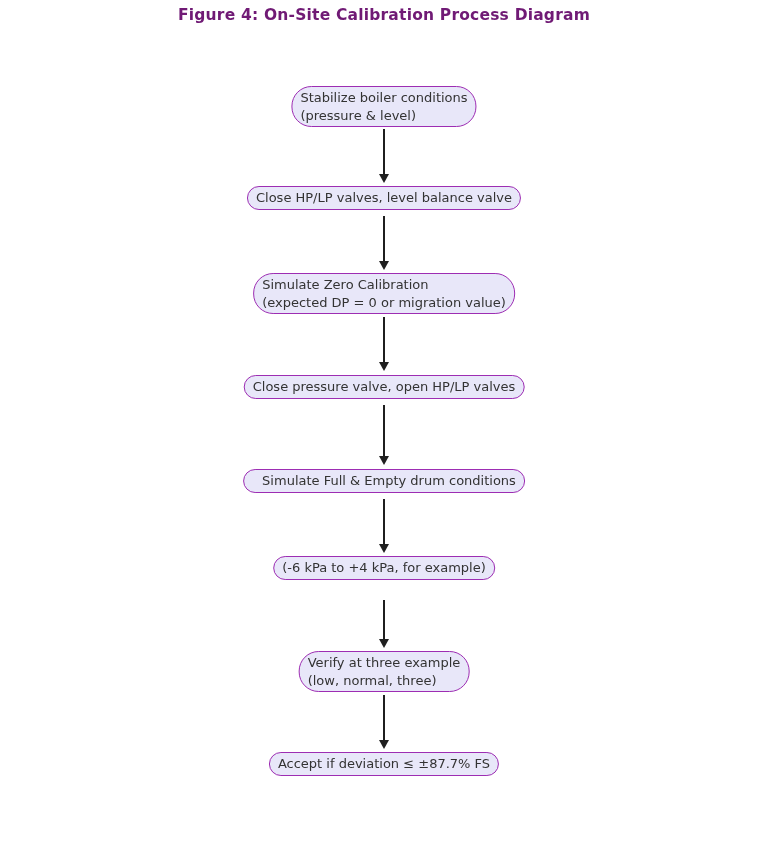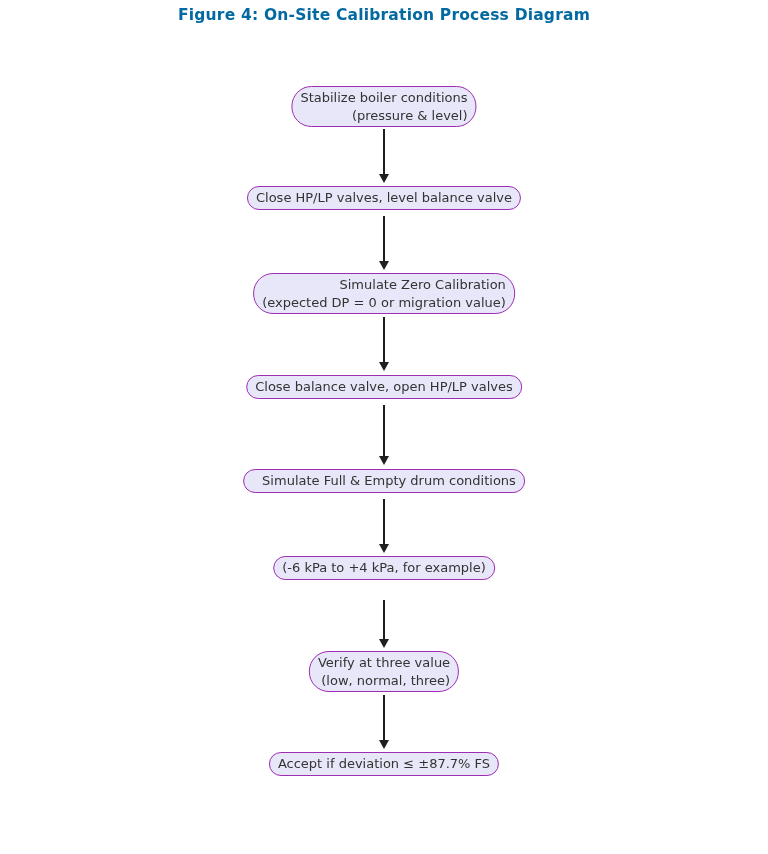--- a/index.html
+++ b/index.html
@@ -15,35 +15,35 @@
     overflow: hidden;
   }
   .title {
     position: absolute;
     top: 6px;
     left: 0;
     width: 100%;
     text-align: center;
     font-size: 15.5px;
     font-weight: bold;
-    color: #0369a1;
+    color: #701a75;
     letter-spacing: 0.2px;
   }
   .node {
     position: absolute;
     left: 50%;
     transform: translateX(-50%);
     background: #e8e7f9;
     border: 1.7px solid #9d2db3;
     border-radius: 20px;
     padding: 2px 8px;
     color: #333333;
     font-size: 13px;
     line-height: 17.5px;
-    text-align: right;
+    text-align: left;
     white-space: nowrap;
     box-sizing: border-box;
   }
   .node .line { display: block; }
 
   .n1 { top: 86px;  }
   .n2 { top: 186px; }
   .n3 { top: 273px; }
   .n4 { top: 375px; }
   .n5 { top: 469px; padding-left: 18px; }
@@ -106,21 +106,21 @@
   <span class="line">Simulate Zero Calibration</span>
   <span class="line">(expected DP = 0 or migration value)</span>
 </div>
 
 <div class="arrow a3">
   <div class="shaft"></div>
   <div class="head"></div>
 </div>
 
 <div class="node n4">
-  <span class="line">Close balance valve, open HP/LP valves</span>
+  <span class="line">Close pressure valve, open HP/LP valves</span>
 </div>
 
 <div class="arrow a4">
   <div class="shaft"></div>
   <div class="head"></div>
 </div>
 
 <div class="node n5">
   <span class="line">Simulate Full &amp; Empty drum conditions</span>
 </div>
@@ -133,21 +133,21 @@
 <div class="node n6">
   <span class="line">(-6 kPa to +4 kPa, for example)</span>
 </div>
 
 <div class="arrow a6">
   <div class="shaft"></div>
   <div class="head"></div>
 </div>
 
 <div class="node n7">
-  <span class="line">Verify at three value</span>
+  <span class="line">Verify at three example</span>
   <span class="line">(low, normal, three)</span>
 </div>
 
 <div class="arrow a7">
   <div class="shaft"></div>
   <div class="head"></div>
 </div>
 
 <div class="node n8">
   <span class="line">Accept if deviation ≤ ±87.7% FS</span>

